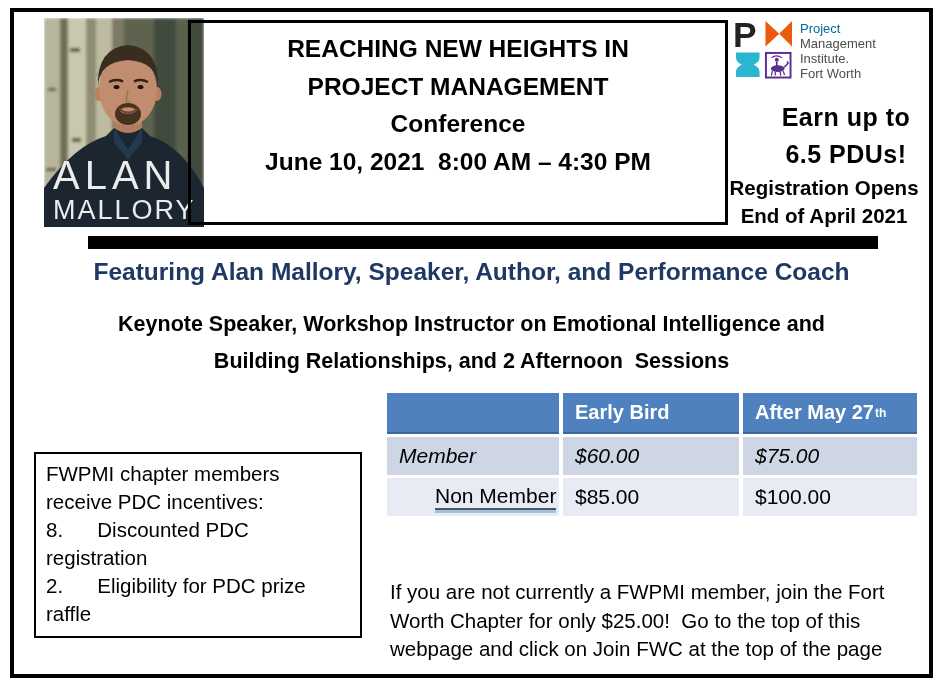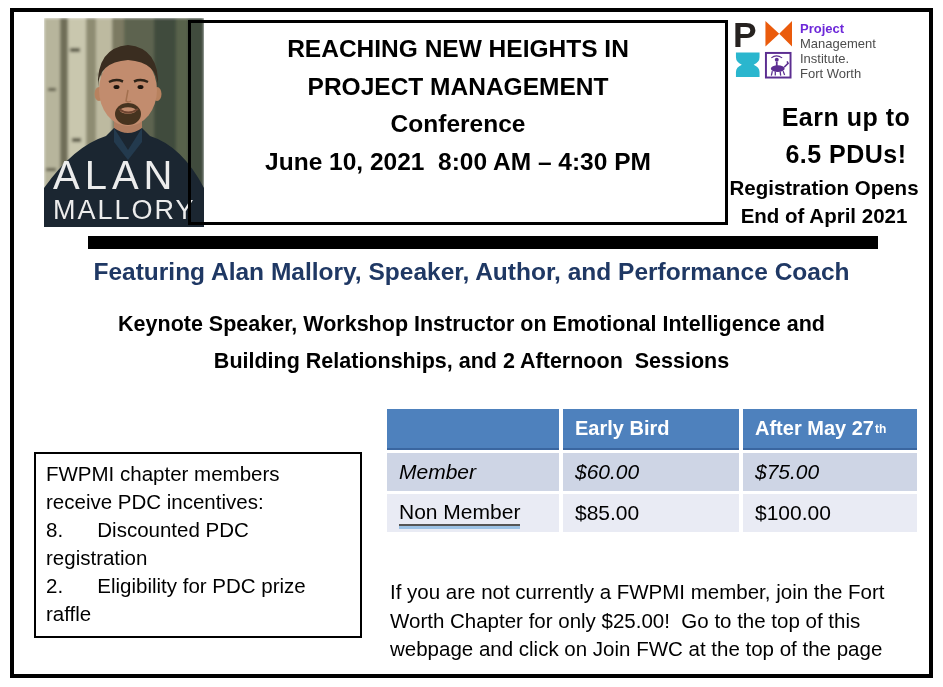--- a/index.html
+++ b/index.html
@@ -20,50 +20,50 @@
   .photo-name .n1{font-size:40px;letter-spacing:5px;font-weight:400;}
   .photo-name .n2{font-size:27px;letter-spacing:2px;font-weight:400;margin-top:2px;}
 
   
   .title-box{left:188px;top:20px;width:534px;height:192px;border:3px solid #000;
     text-align:center;font-weight:bold;font-size:24.5px;line-height:37.5px;padding-top:7px;}
 
   
   .pmi-mark{left:733px;top:20px;}
   .pmi-text{left:800px;top:21px;font-size:13px;line-height:15px;color:#4d4d4d;}
-  .pmi-text .b{font-weight:bold;color:#6d28d9;}
+  .pmi-text .b{font-weight:normal;color:#0369a1;}
   .earn{left:728px;top:99px;width:236px;text-align:center;font-weight:bold;
     font-size:25px;line-height:37px;letter-spacing:0.5px;}
   .reg{left:718px;top:174px;width:212px;text-align:center;font-weight:bold;
     font-size:20.5px;line-height:28px;}
 
   
   .divider{left:88px;top:236px;width:790px;height:13px;background:#000;}
 
   
   .featuring{left:10px;top:258px;width:923px;text-align:center;color:#1F3864;
     font-weight:bold;font-size:24.5px;}
   .keynote{left:10px;top:306px;width:923px;text-align:center;font-weight:bold;
     font-size:21.5px;line-height:37px;}
 
   
   .incentives{left:34px;top:452px;width:306px;border:2px solid #000;
     padding:6px 8px 8px 10px;font-size:20.5px;line-height:28px;}
 
   
-  .pricing{left:387px;top:409px;display:grid;
+  .pricing{left:387px;top:393px;display:grid;
     grid-template-columns:172px 176px 174px;grid-template-rows:41px 38px 38px;
     gap:3px 4px;background:#fff;}
   .pricing .cell{display:flex;align-items:center;padding-left:12px;font-size:21px;}
   .pricing .head{background:#4E81BD;color:#fff;font-weight:bold;font-size:20px;
     border-bottom:2px solid #3A66A0;}
   .pricing .head sup{font-size:12px;margin-left:1px;}
   .pricing .r1{background:#CED5E5;font-style:italic;}
   .pricing .r2{background:#E9EBF4;}
-  .nm-underline{border-bottom:2px solid #555;box-shadow:0 3px 0 #9CC2E5;padding-bottom:0px;}
+  .nm-underline{border-bottom:2px solid #555;box-shadow:0 3px 0 #9CC2E5;padding-bottom:0px;margin-left:36px;}
 
   
   .join-note{left:390px;top:578px;font-size:20.5px;line-height:28.5px;}
 </style>
 </head>
 <body>
 
 <div class="abs flyer-border"></div>
 
 <div class="abs photo">

